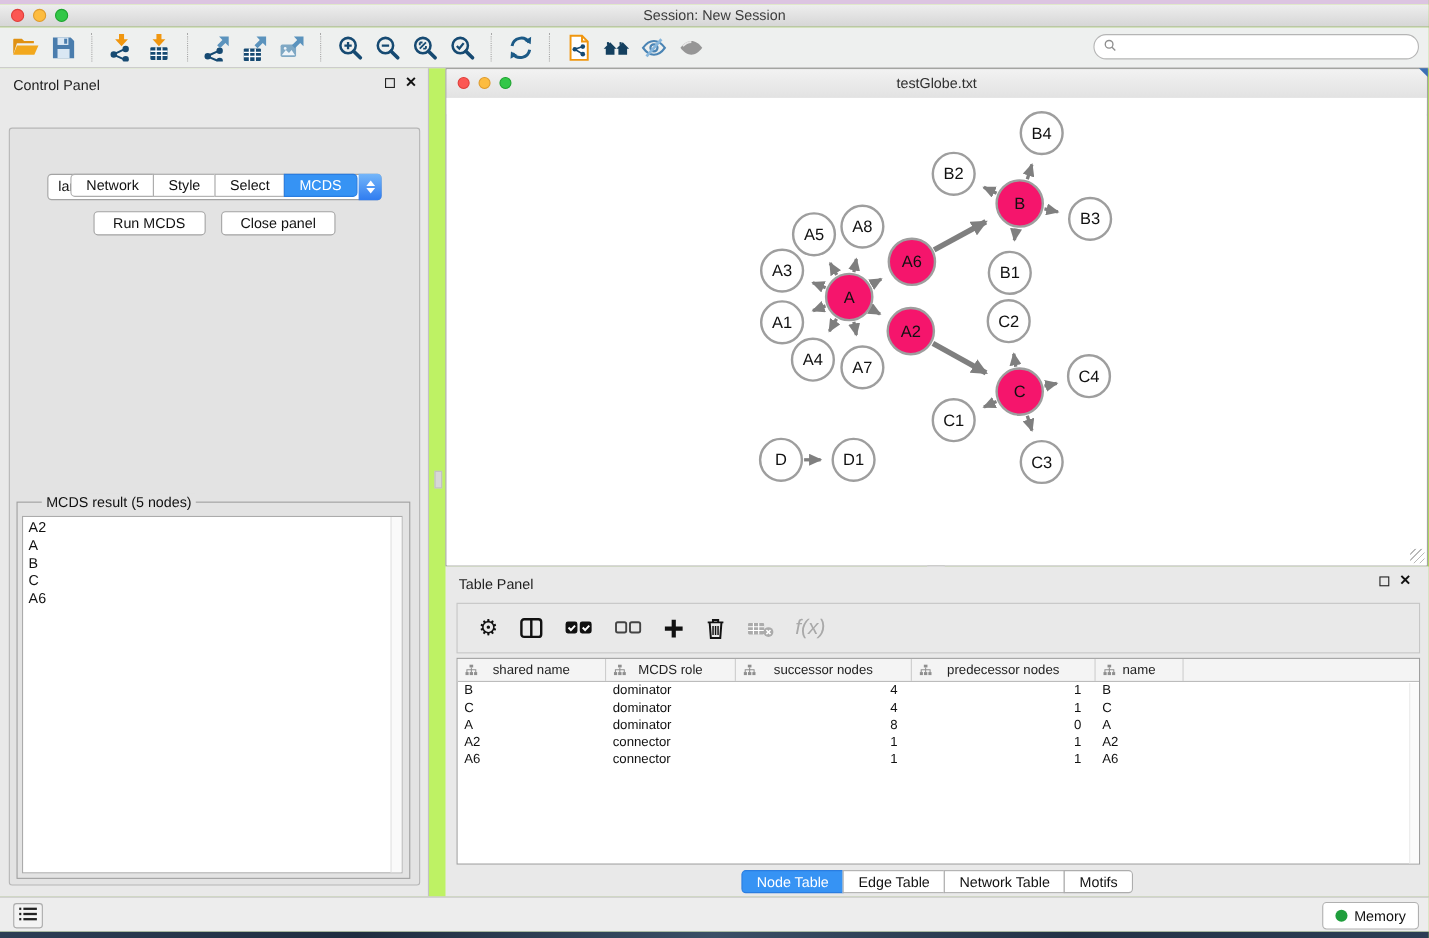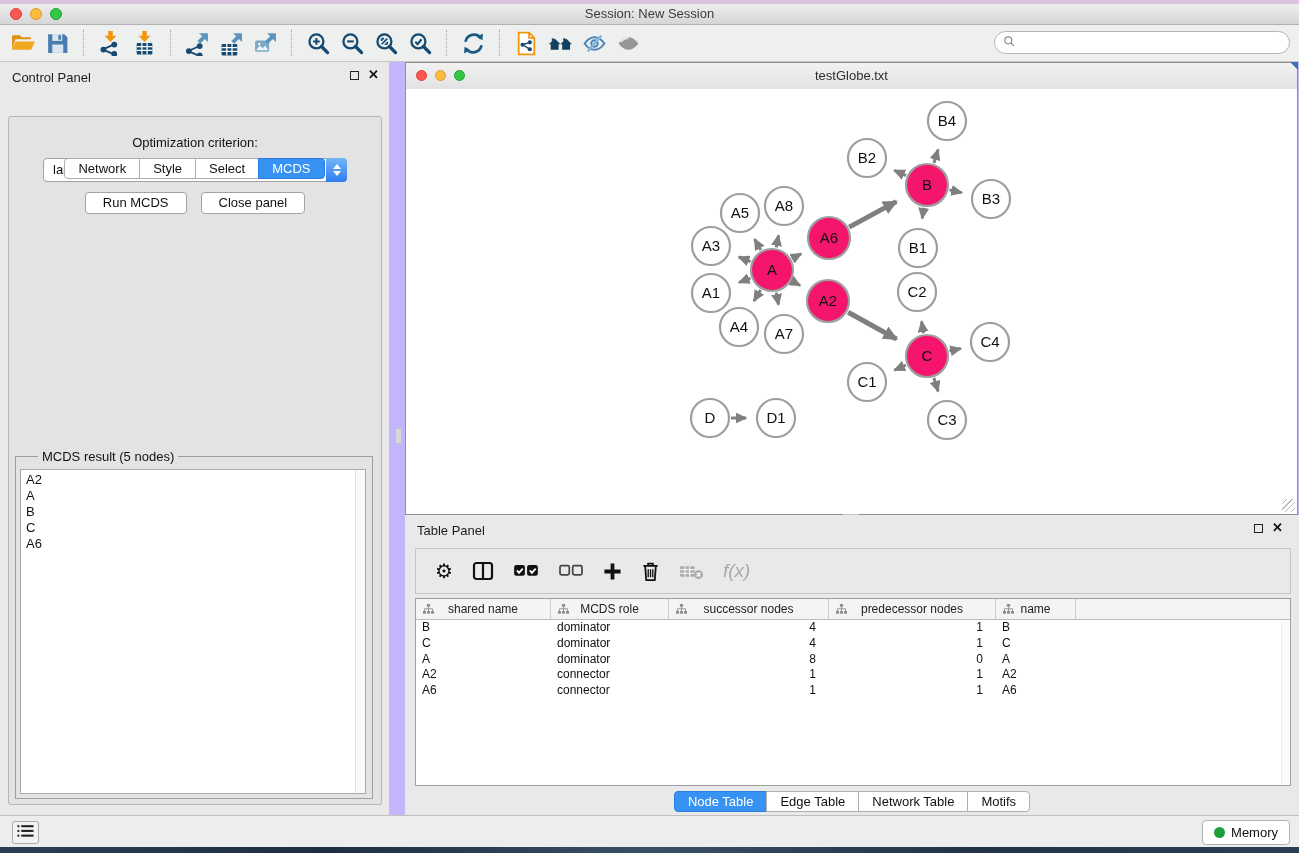--- a/index.html
+++ b/index.html
@@ -1,19 +1,19 @@
 <!DOCTYPE html>
 <html><head>
 <meta charset="utf-8">
 <style>
   * { box-sizing: border-box; margin:0; padding:0; }
   html,body { background:#555; }
   .app {
     position:relative; width:1299px; height:853px; overflow:hidden;
-    background:#c4b5fd; font-family:"Liberation Sans",sans-serif; font-size:13px; color:#222;
+    background:#bef264; font-family:"Liberation Sans",sans-serif; font-size:13px; color:#222;
   }
   
   .top-strip { position:absolute; left:0; top:0; width:100%; height:4px; background:#dcc4e1; }
   .titlebar {
     position:absolute; left:0; top:4px; width:100%; height:21px;
     background:linear-gradient(#eeeeee,#d6d6d6); border-bottom:1px solid #b2b2b2;
     text-align:center; line-height:20px; color:#3c3c3c;
   }
   .lights { position:absolute; left:10px; top:4px; display:flex; gap:8px; }
   .light { width:12px; height:12px; border-radius:50%; }
@@ -312,21 +312,20 @@
         <span class="winbtn-x">✕</span>
       </span>
     </div>
     <div class="cp-tabs">
         <div class="seg">Network</div>
         <div class="seg">Style</div>
         <div class="seg">Select</div>
         <div class="seg sel">MCDS</div>
       </div>
     <div class="cp-body">
-      <div class="opt-label">Optimization criterion:</div>
       <div class="dropdown">
         <span>largest connected component (directed)</span>
         <span class="dd-step">
             <span class="tri-up"></span>
             <span class="tri-dn"></span>
           </span>
       </div>
       <div class="btn-row">
         <div class="pbtn">Run MCDS</div>
         <div class="pbtn">Close panel</div>

